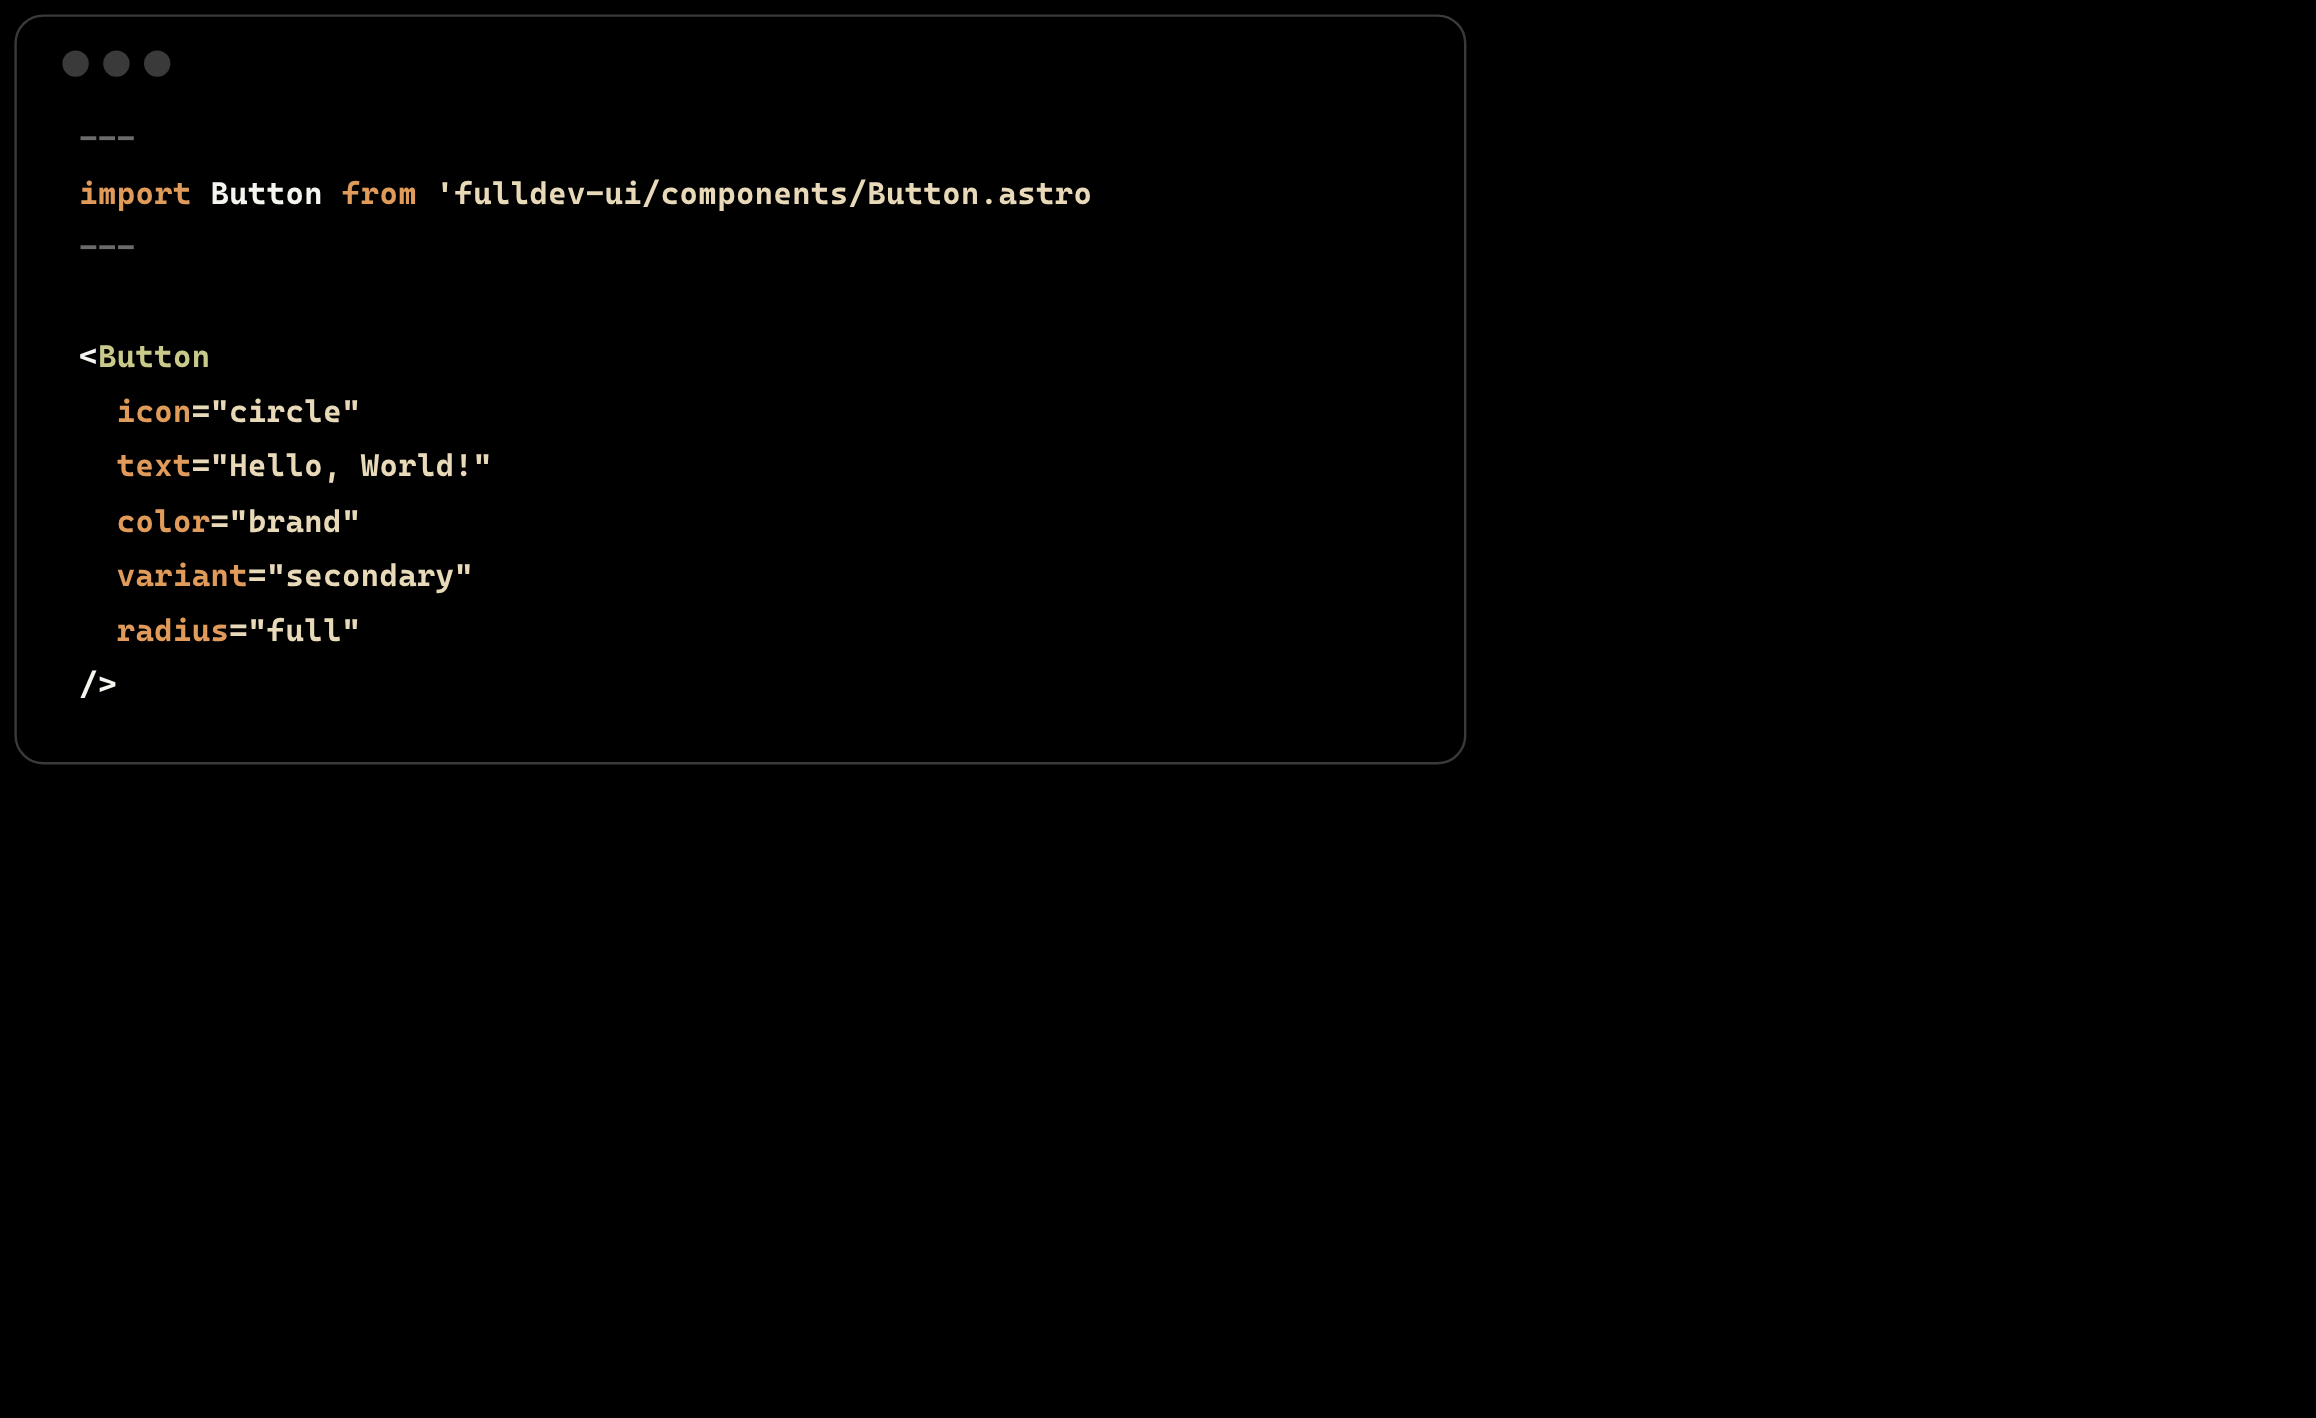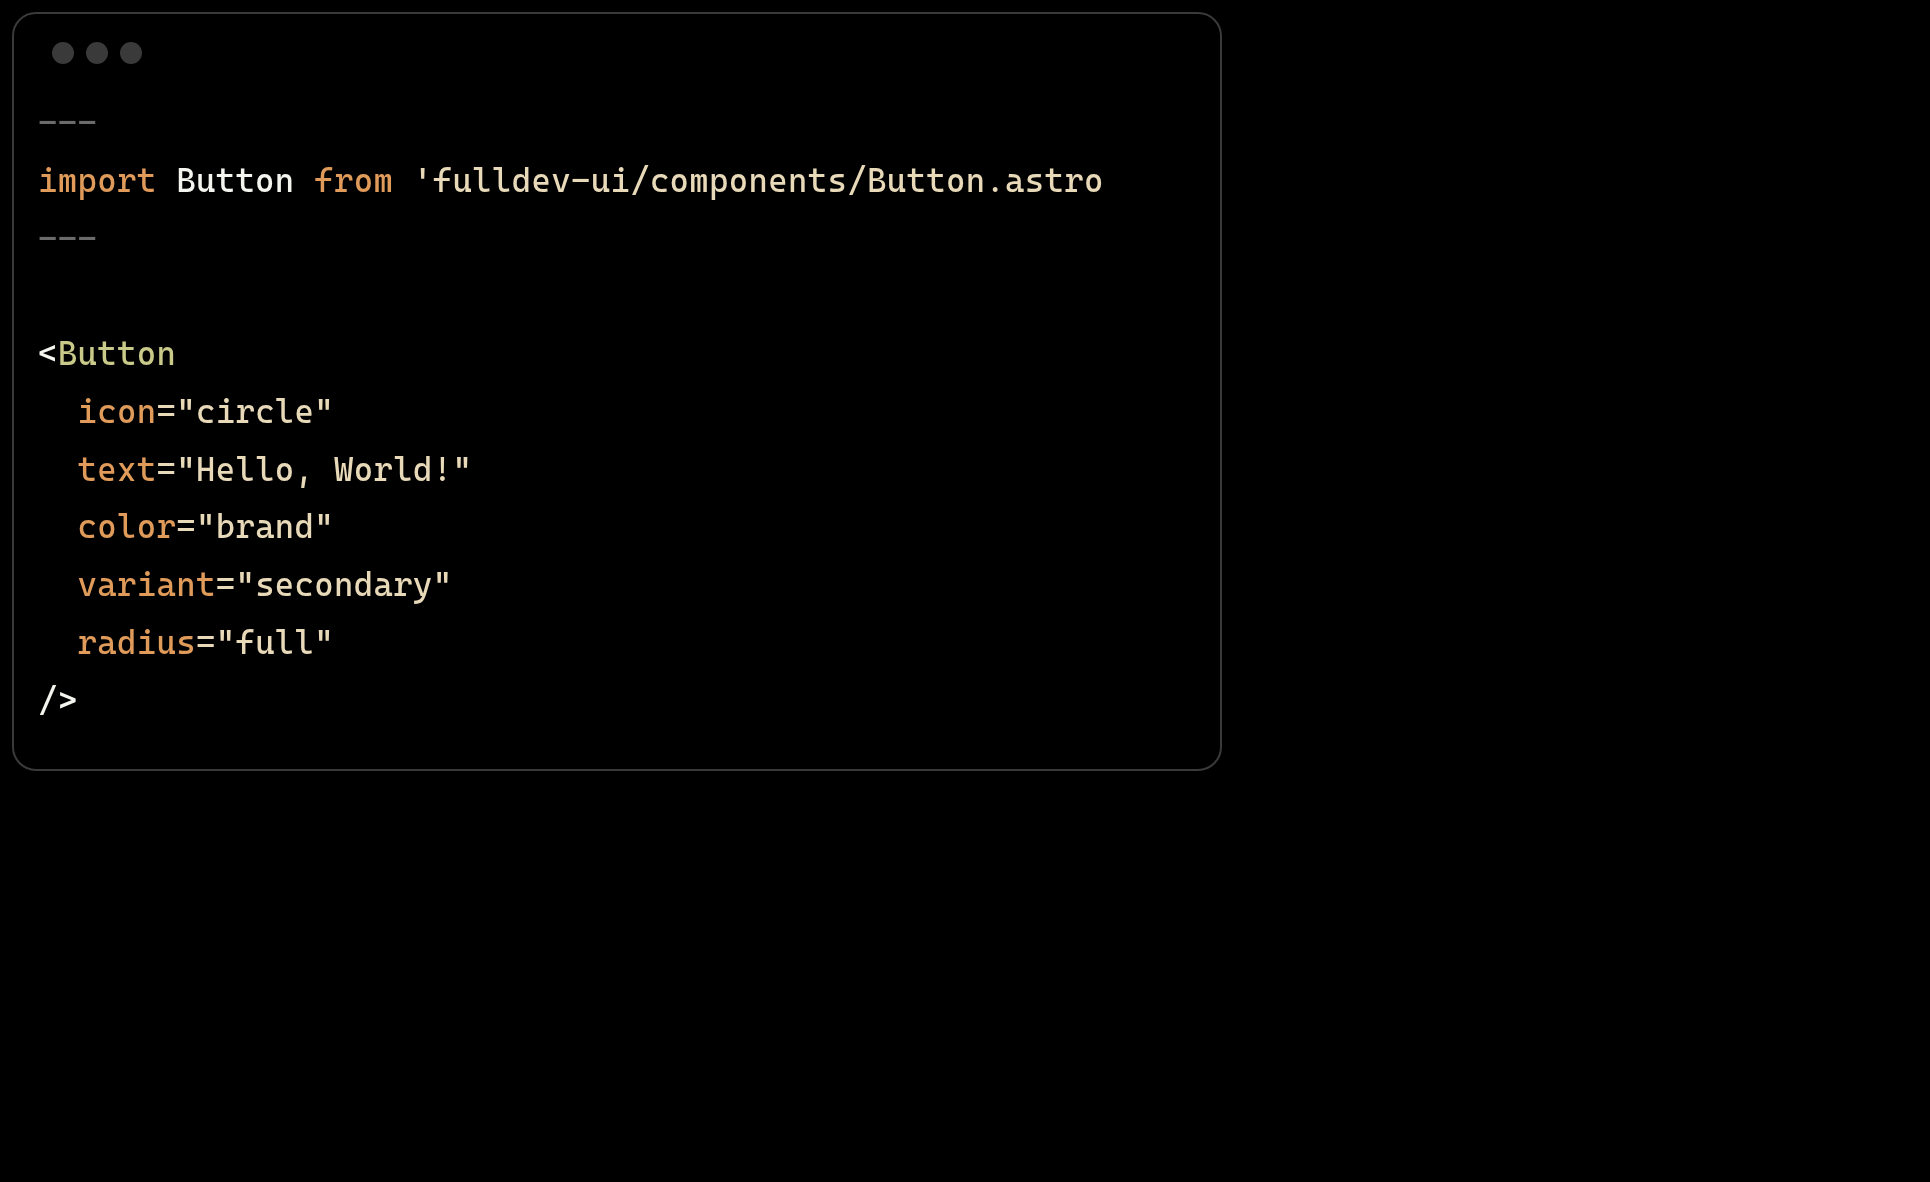--- a/index.html
+++ b/index.html
@@ -29,25 +29,25 @@
       gap: 12px;
       padding: 28px 38px 20px;
     }
     .dot {
       width: 22px;
       height: 22px;
       border-radius: 50%;
       background: #3a3a3a;
     }
     .code-content {
-      padding: 10px 24px 0;
-      font-size: 33px;
+      padding: 10px 52px 0;
+      font-size: 26px;
       line-height: 1.75;
       white-space: pre;
-      font-weight: 400;
+      font-weight: 700;
       letter-spacing: 0.4px;
     }
     .tok-dashes { color: #6b6b6b; }
     .tok-keyword { color: #e09b5a; }
     .tok-class { color: #f5f5f0; }
     .tok-from { color: #e09b5a; }
     .tok-string { color: #e8d9b8; }
     .tok-bracket { color: #f5f5f0; }
     .tok-component { color: #c9c98a; }
     .tok-attr { color: #e09b5a; }

